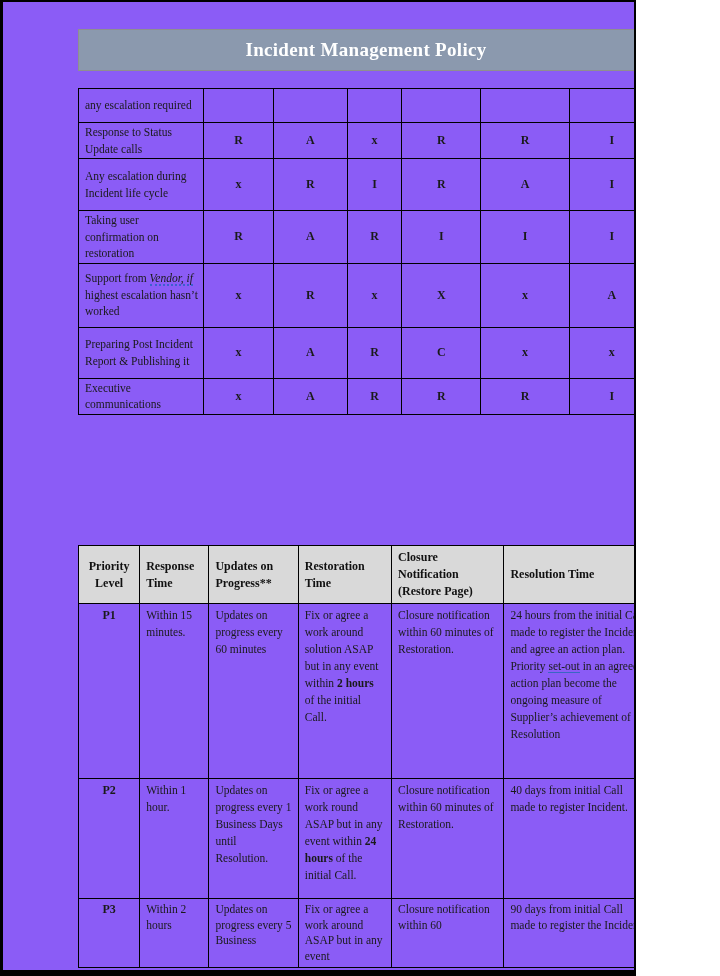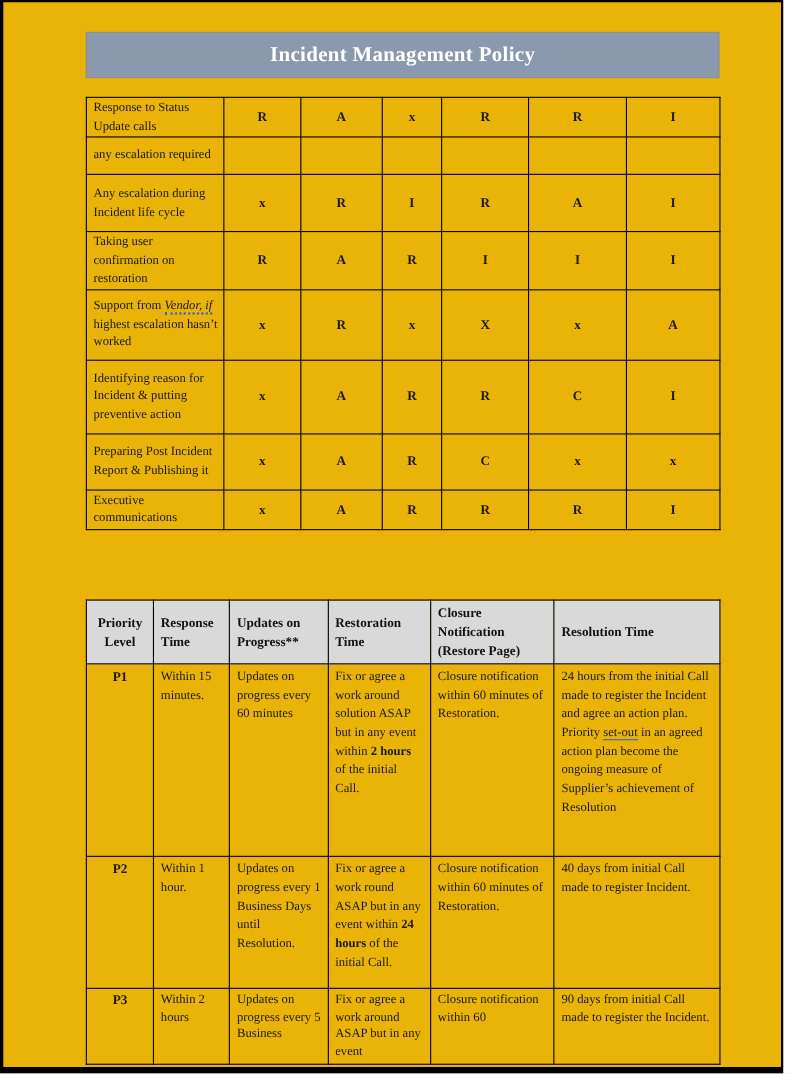--- a/index.html
+++ b/index.html
@@ -1,18 +1,18 @@
 <!DOCTYPE html>
 <html><head>
 <meta charset="utf-8">
 <style>
   html,body { margin:0; padding:0; background:#fff; font-family:"Liberation Serif", serif; }
   .page {
-    position:relative; width:712px; height:976px; box-sizing:border-box;
-    background:#eab308; border:solid #000; border-width:2px 2px 6px 3px; overflow:hidden;
+    position:relative; width:636px; height:976px; box-sizing:border-box;
+    background:#8b5cf6; border:solid #000; border-width:2px 2px 6px 3px; overflow:hidden;
   }
   .banner {
     position:absolute; left:75px; top:27px; width:576px; height:42px;
     background:#8b99ae; border:1px solid #8f8f8f; box-sizing:border-box;
     display:flex; align-items:center; justify-content:center;
   }
   .banner .title { color:#ffffff; font-weight:bold; font-size:19px; letter-spacing:.3px; }
 
   table { position:absolute; border-collapse:collapse; table-layout:fixed; }
   td, th { border:1px solid #000; box-sizing:border-box; }
@@ -51,37 +51,37 @@
     <colgroup>
       <col style="width:125px">
         <col style="width:69px">
         <col style="width:74px">
       <col style="width:54px">
         <col style="width:79px">
         <col style="width:88px">
         <col style="width:85px">
     </colgroup>
     <tbody>
+      <tr style="height:34px">
+        <td class="lbl">any escalation required</td>
+        <td class="val"></td>
+        <td class="val"></td>
+        <td class="val"></td>
+        <td class="val"></td>
+        <td class="val"></td>
+        <td class="val"></td>
+      </tr>
       <tr style="height:36px">
         <td class="lbl">Response to Status Update calls</td>
         <td class="val">R</td>
         <td class="val">A</td>
         <td class="val">x</td>
         <td class="val">R</td>
         <td class="val">R</td>
         <td class="val">I</td>
-      </tr>
-      <tr style="height:34px">
-        <td class="lbl">any escalation required</td>
-        <td class="val"></td>
-        <td class="val"></td>
-        <td class="val"></td>
-        <td class="val"></td>
-        <td class="val"></td>
-        <td class="val"></td>
       </tr>
       <tr style="height:52px">
         <td class="lbl">Any escalation during Incident life cycle</td>
         <td class="val">x</td>
         <td class="val">R</td>
         <td class="val">I</td>
         <td class="val">R</td>
         <td class="val">A</td>
         <td class="val">I</td>
       </tr>
@@ -95,29 +95,20 @@
         <td class="val">I</td>
       </tr>
       <tr style="height:64px">
         <td class="lbl"><span>Support from </span><span class="squiggle">Vendor, if</span><span> highest escalation hasn’t worked</span></td>
         <td class="val">x</td>
         <td class="val">R</td>
         <td class="val">x</td>
         <td class="val">X</td>
         <td class="val">x</td>
         <td class="val">A</td>
-      </tr>
-      <tr style="height:67px">
-        <td class="lbl">Identifying reason for Incident &amp; putting preventive action</td>
-        <td class="val">x</td>
-        <td class="val">A</td>
-        <td class="val">R</td>
-        <td class="val">R</td>
-        <td class="val">C</td>
-        <td class="val">I</td>
       </tr>
       <tr style="height:51px">
         <td class="lbl">Preparing Post Incident Report &amp; Publishing it</td>
         <td class="val">x</td>
         <td class="val">A</td>
         <td class="val">R</td>
         <td class="val">C</td>
         <td class="val">x</td>
         <td class="val">x</td>
       </tr>

